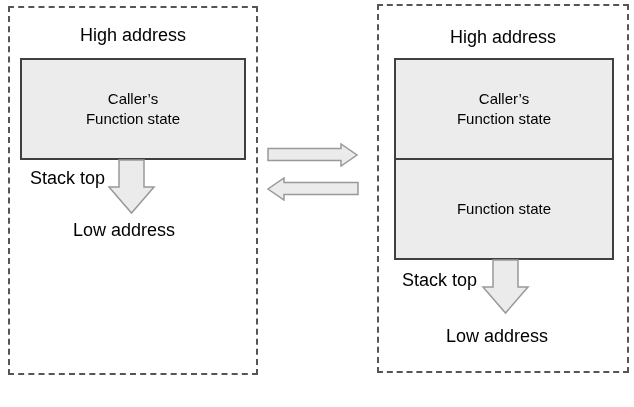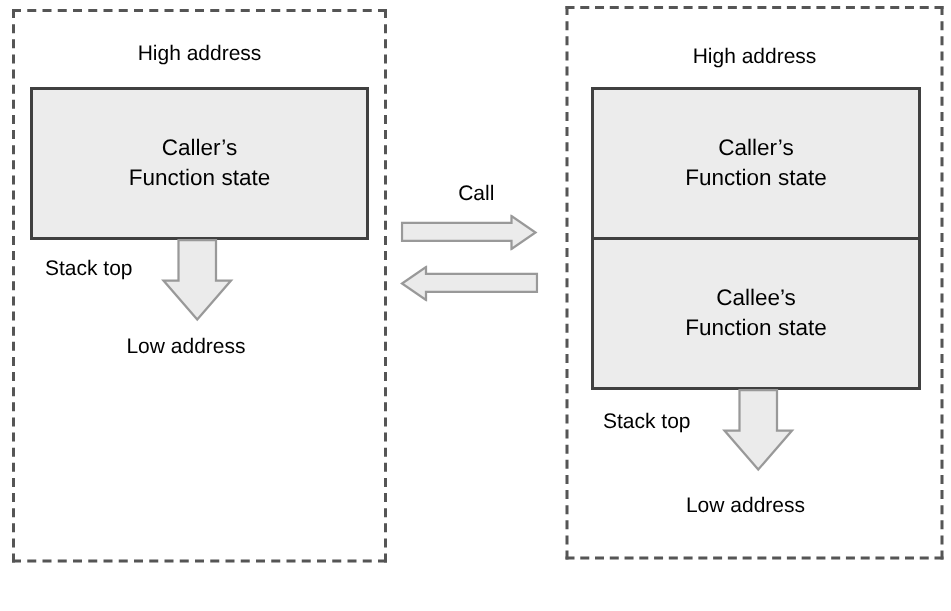--- a/index.html
+++ b/index.html
@@ -20,21 +20,21 @@
     position: absolute;
     border: 2px dashed #555555;
     background: #ffffff;
     box-sizing: border-box;
   }
   #panel-left  { left: 8px;   top: 6px; width: 250px; height: 369px; }
   #panel-right { left: 377px; top: 4px; width: 252px; height: 369px; }
 
   .lbl {
     position: absolute;
-    font-size: 14px;
+    font-size: 18px;
     line-height: 18px;
     white-space: nowrap;
   }
   .centered { text-align: center; }
 
   .state-box {
     position: absolute;
     background: #ececec;
     border: 2px solid #404040;
     box-sizing: border-box;
@@ -92,42 +92,40 @@
   </div>
 
   <svg class="arrow-svg" style="left:107px; top:159px;" width="49" height="56" viewBox="0 0 49 56">
     <polygon class="arrow-shape" points="12,1 37,1 37,28 47,28 24.5,54 2,28 12,28"></polygon>
   </svg>
 
   <div class="lbl" style="left:30px; top:169px;">Stack top</div>
 
   <div class="lbl centered" style="left:8px; top:221px; width:232px;">Low address</div>
 
-  <div class="lbl centered" style="left:258px; top:119px; width:119px;">Call</div>
 
   <svg class="arrow-svg" style="left:267px; top:143px;" width="92" height="24" viewBox="0 0 92 24">
     <polygon class="arrow-shape" points="1,5.5 74,5.5 74,1 90,12 74,23 74,17.5 1,17.5"></polygon>
   </svg>
 
   <svg class="arrow-svg" style="left:266px; top:177px;" width="93" height="24" viewBox="0 0 93 24">
     <polygon class="arrow-shape" points="92,5.5 18,5.5 18,1 2,12 18,23 18,17.5 92,17.5"></polygon>
   </svg>
 
 
   <div id="panel-right" class="panel"></div>
 
   <div class="lbl centered" style="left:377px; top:28px; width:252px;">High address</div>
 
   <div id="stack-box-right">
     <div class="stack-cell top-cell">
       <span>Caller’s</span>
       <span>Function state</span>
     </div>
     <div class="stack-cell">
-      <span>Callee’s</span>
       <span>Function state</span>
     </div>
   </div>
 
   <svg class="arrow-svg" style="left:481px; top:259px;" width="49" height="56" viewBox="0 0 49 56">
     <polygon class="arrow-shape" points="12,1 37,1 37,28 47,28 24.5,54 2,28 12,28"></polygon>
   </svg>
 
   <div class="lbl" style="left:402px; top:271px;">Stack top</div>
 

